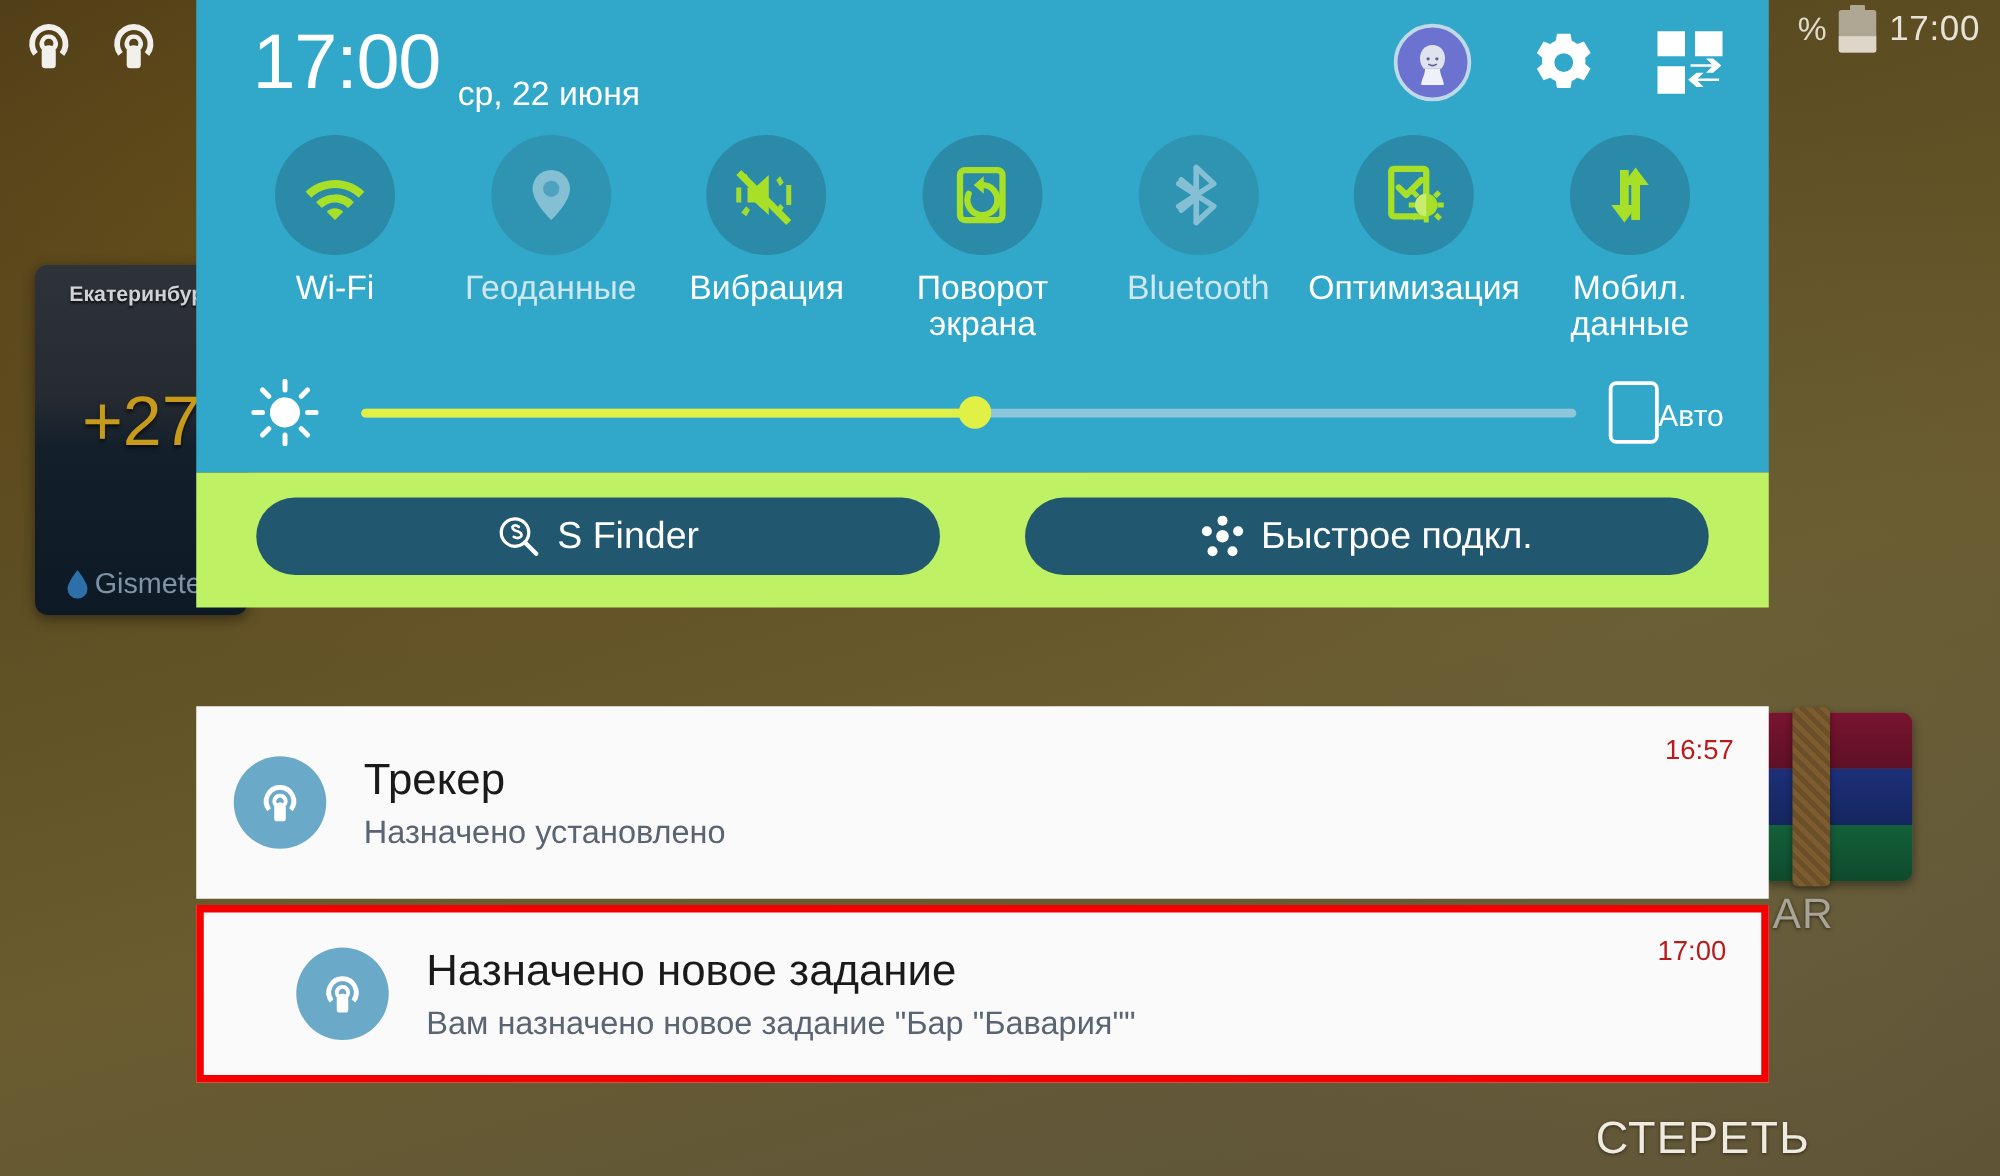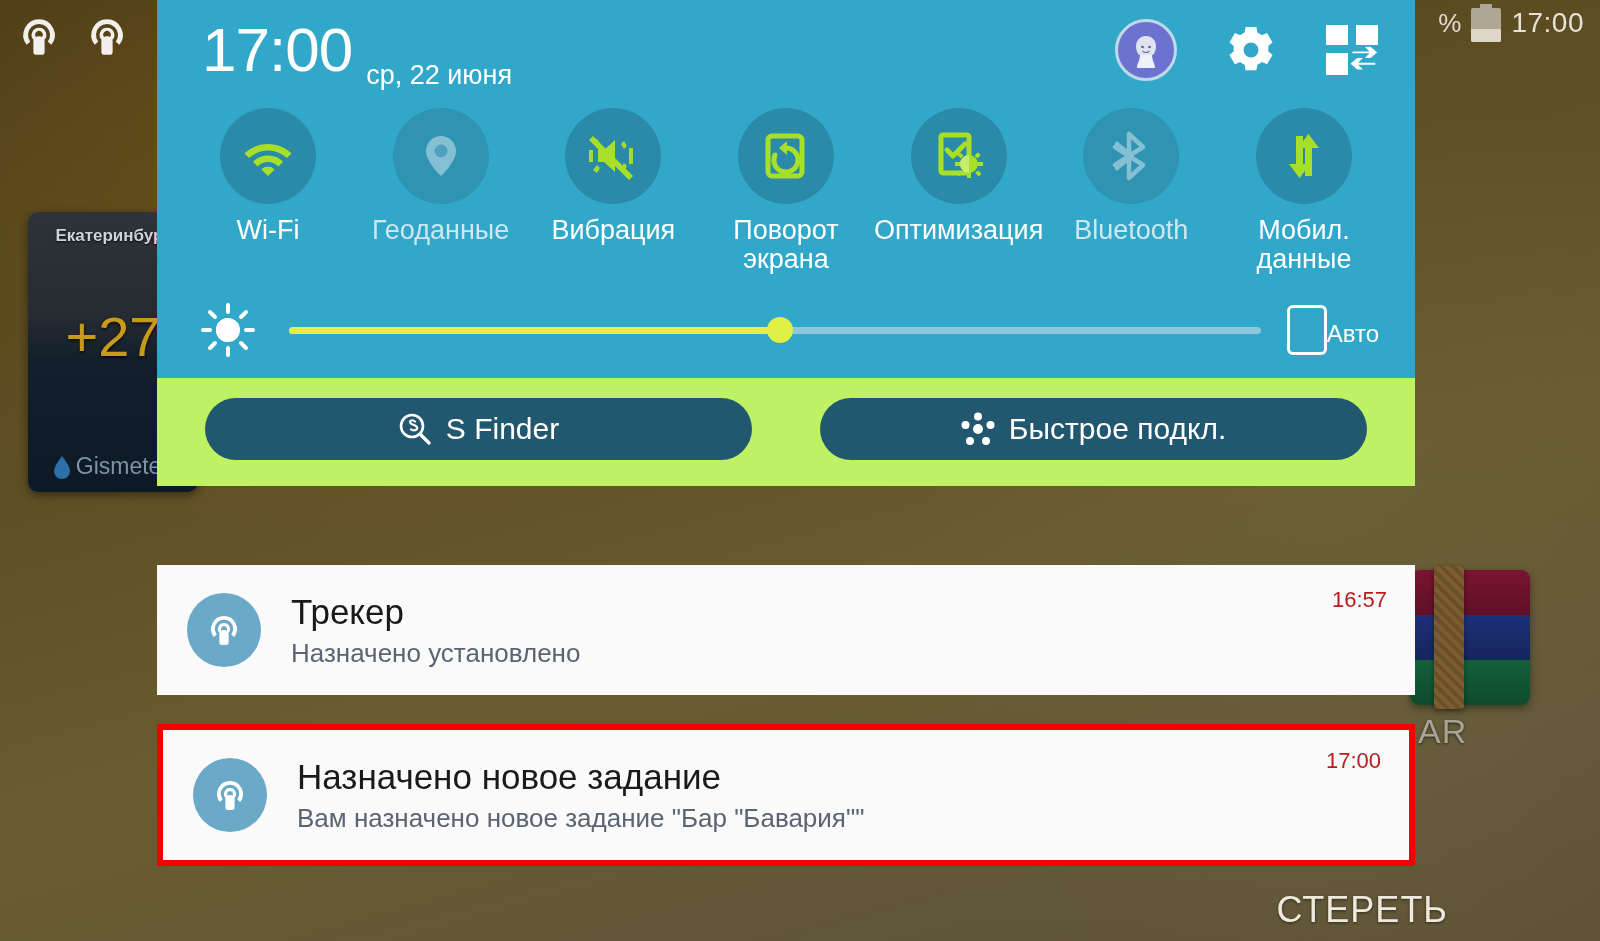--- a/index.html
+++ b/index.html
@@ -103,22 +103,22 @@
   .notif{position:absolute;left:157px;width:1258px;background:#fafafa;}
   .notif-inner{display:flex;align-items:center;height:100%;padding:0 28px 0 30px;}
   .n-icon{width:74px;height:74px;border-radius:50%;background:#6aaac8;flex:0 0 auto;
     display:flex;align-items:center;justify-content:center;}
   .n-icon svg{width:44px;height:44px;display:block;}
   .n-text{flex:1;margin-left:30px;}
   .n-title{color:#1a1a1a;font-size:35px;line-height:1.12;}
   .n-sub{color:#5a6472;font-size:26px;margin-top:7px;line-height:1.12;}
   .n-time{color:#b91c1c;font-size:22px;flex:0 0 auto;align-self:flex-start;margin-top:22px;}
 
-  #notif-tracker{top:565px;height:130px;}
-  #notif-task{top:724px;height:142px;border:6px solid #f40000;box-sizing:border-box;}
+  #notif-tracker{top:565px;height:154px;}
+  #notif-task{top:724px;height:142px;border:6px solid #f40000;box-sizing:border-box;padding-left:44px;}
   #notif-task .n-time{margin-top:18px;}
 
   .clear-btn{position:absolute;right:152px;bottom:10px;color:#efeade;font-size:36px;
     letter-spacing:1px;text-shadow:0 1px 3px rgba(0,0,0,.55);}
 </style>
 </head>
 <body>
 
 <div class="wallpaper"></div>
 
@@ -256,20 +256,29 @@
           <svg viewBox="0 0 56 56">
             <rect x="10" y="8" width="34" height="40" rx="4" fill="none" stroke="#a8e028" stroke-width="5"></rect>
             <path d="M28 20a12 12 0 1 1-11 7" fill="none" stroke="#a8e028" stroke-width="5" stroke-linecap="round"></path>
             <path d="M29 13l-8 7 8 7z" fill="#a8e028"></path>
           </svg>
         </span>
         <span class="tg-label">Поворот экрана</span>
       </div>
 
       <div class="toggle">
+        <span class="tg-circle off">
+          <svg viewBox="0 0 56 56">
+            <path d="M26 6v20L14 16M26 50V30L14 40M26 6l14 13-28 18M26 50l14-13-28-18" fill="none" stroke="#84bfd4" stroke-width="4.5" stroke-linejoin="round" stroke-linecap="round"></path>
+          </svg>
+        </span>
+        <span class="tg-label dim">Bluetooth</span>
+      </div>
+
+      <div class="toggle">
         <span class="tg-circle">
           <svg viewBox="0 0 56 56">
             <rect x="10" y="7" width="28" height="38" rx="2" fill="none" stroke="#a8e028" stroke-width="5"></rect>
             <path d="M16 22l6 6 12-12" fill="none" stroke="#a8e028" stroke-width="5" stroke-linecap="round" stroke-linejoin="round"></path>
             <circle cx="38" cy="36" r="9" fill="#a8e028"></circle>
             <g fill="#a8e028">
               <rect x="36" y="22" width="4" height="5"></rect>
                 <rect x="36" y="45" width="4" height="5"></rect>
               <rect x="24" y="34" width="5" height="4"></rect>
                 <rect x="47" y="34" width="5" height="4"></rect>
@@ -278,29 +287,20 @@
               <rect x="45" y="25" width="4" height="5" transform="rotate(45 47 27)"></rect>
               <rect x="27" y="43" width="4" height="5" transform="rotate(45 29 45)"></rect>
             </g>
             <path d="M38 27a9 9 0 0 0 0 18z" fill="#c8ec6e"></path>
           </svg>
         </span>
         <span class="tg-label">Оптимизация</span>
       </div>
 
       <div class="toggle">
-        <span class="tg-circle off">
-          <svg viewBox="0 0 56 56">
-            <path d="M26 6v20L14 16M26 50V30L14 40M26 6l14 13-28 18M26 50l14-13-28-18" fill="none" stroke="#84bfd4" stroke-width="4.5" stroke-linejoin="round" stroke-linecap="round"></path>
-          </svg>
-        </span>
-        <span class="tg-label dim">Bluetooth</span>
-      </div>
-
-      <div class="toggle">
         <span class="tg-circle">
           <svg viewBox="0 0 56 56">
               <g fill="#a8e028">
             <path d="M20 8h7v28h7L23.5 50 13 36h7z"></path>
             <path d="M36 48h-7V20h-7L32.5 6 43 20h-7z"></path>
           </g>
             </svg>
         </span>
         <span class="tg-label">Мобил. данные</span>
       </div>

